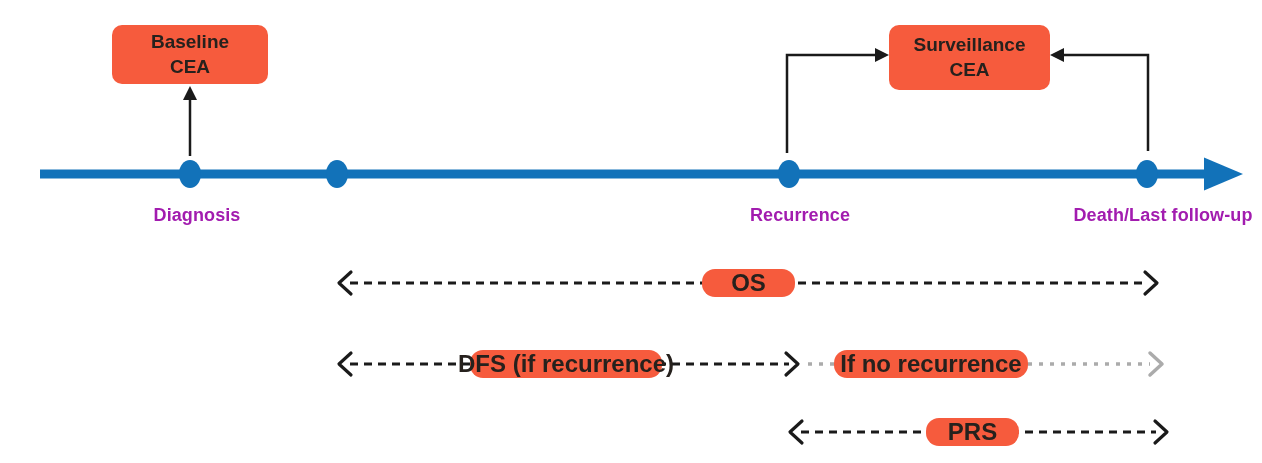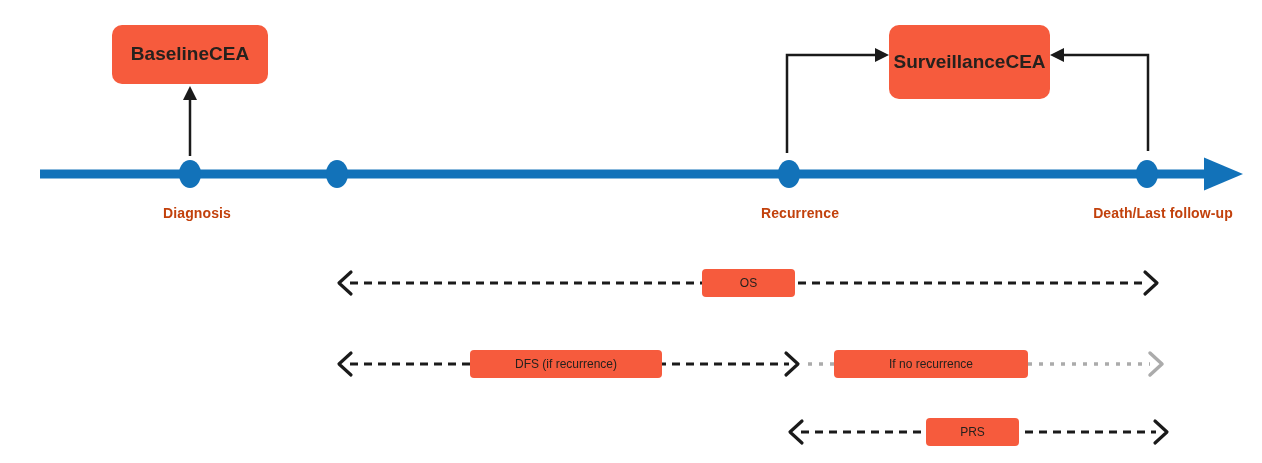--- a/index.html
+++ b/index.html
@@ -3,31 +3,31 @@
 <meta charset="utf-8">
 <style>
   html,body{margin:0;padding:0;background:#fff;}
   body{font-family:"Liberation Sans", sans-serif;}
   .canvas{
     position:relative;width:1262px;height:463px;background:#FFFFFF;overflow:hidden;
   }
   .layer{position:absolute;left:0;top:0;width:1262px;height:463px;}
   .event-label{
     position:absolute;top:205px;transform:translateX(-50%);
-    font-size:14px;font-weight:700;color:#c2410c;white-space:nowrap;letter-spacing:0.1px;
+    font-size:18px;font-weight:700;color:#a21caf;white-space:nowrap;letter-spacing:0.1px;
   }
   .callout{
     position:absolute;background:#F65B3D;border-radius:10px;
-    display:flex;align-items:center;justify-content:center;
+    display:flex;flex-direction:column;align-items:center;justify-content:center;
     color:#26211D;font-size:19px;font-weight:700;line-height:1.3;text-align:center;
   }
   .span-box{
-    position:absolute;background:#F65B3D;border-radius:4px;
+    position:absolute;background:#F65B3D;border-radius:13px;
     display:flex;align-items:center;justify-content:center;
-    color:#26211D;font-size:12px;font-weight:400;white-space:nowrap;
+    color:#26211D;font-size:24px;font-weight:700;white-space:nowrap;
   }
 </style>
 </head>
 <body>
 
 <div class="canvas">
 
   <svg class="layer" viewBox="0 0 1262 463">
 
     <rect x="40" y="169.5" width="1168" height="9" fill="#1272B9"></rect>
@@ -61,21 +61,21 @@
     <line x1="801" y1="432" x2="1156" y2="432" stroke="#1A1A1A" stroke-width="3" stroke-dasharray="8 6"></line>
     <path d="M802,421 L790,432 L802,443" fill="none" stroke="#1A1A1A" stroke-width="3.2" stroke-linecap="round" stroke-linejoin="round"></path>
     <path d="M1155,421 L1167,432 L1155,443" fill="none" stroke="#1A1A1A" stroke-width="3.2" stroke-linecap="round" stroke-linejoin="round"></path>
   </svg>
 
   <div class="callout" style="left:112px;top:25px;width:156px;height:59px;">
     <span>Baseline</span>
     <span>CEA</span>
   </div>
 
-  <div class="callout" style="left:889px;top:25px;width:161px;height:74px;text-align:right;">
+  <div class="callout" style="left:889px;top:25px;width:161px;height:65px;text-align:right;">
     <span>Surveillance</span>
     <span>CEA</span>
   </div>
 
   <div class="span-box" style="left:702px;top:269px;width:93px;height:28px;">OS</div>
 
   <div class="span-box" style="left:470px;top:350px;width:192px;height:28px;text-align:right;">DFS (if recurrence)</div>
 
   <div class="span-box" style="left:834px;top:350px;width:194px;height:28px;">If no recurrence</div>
 

